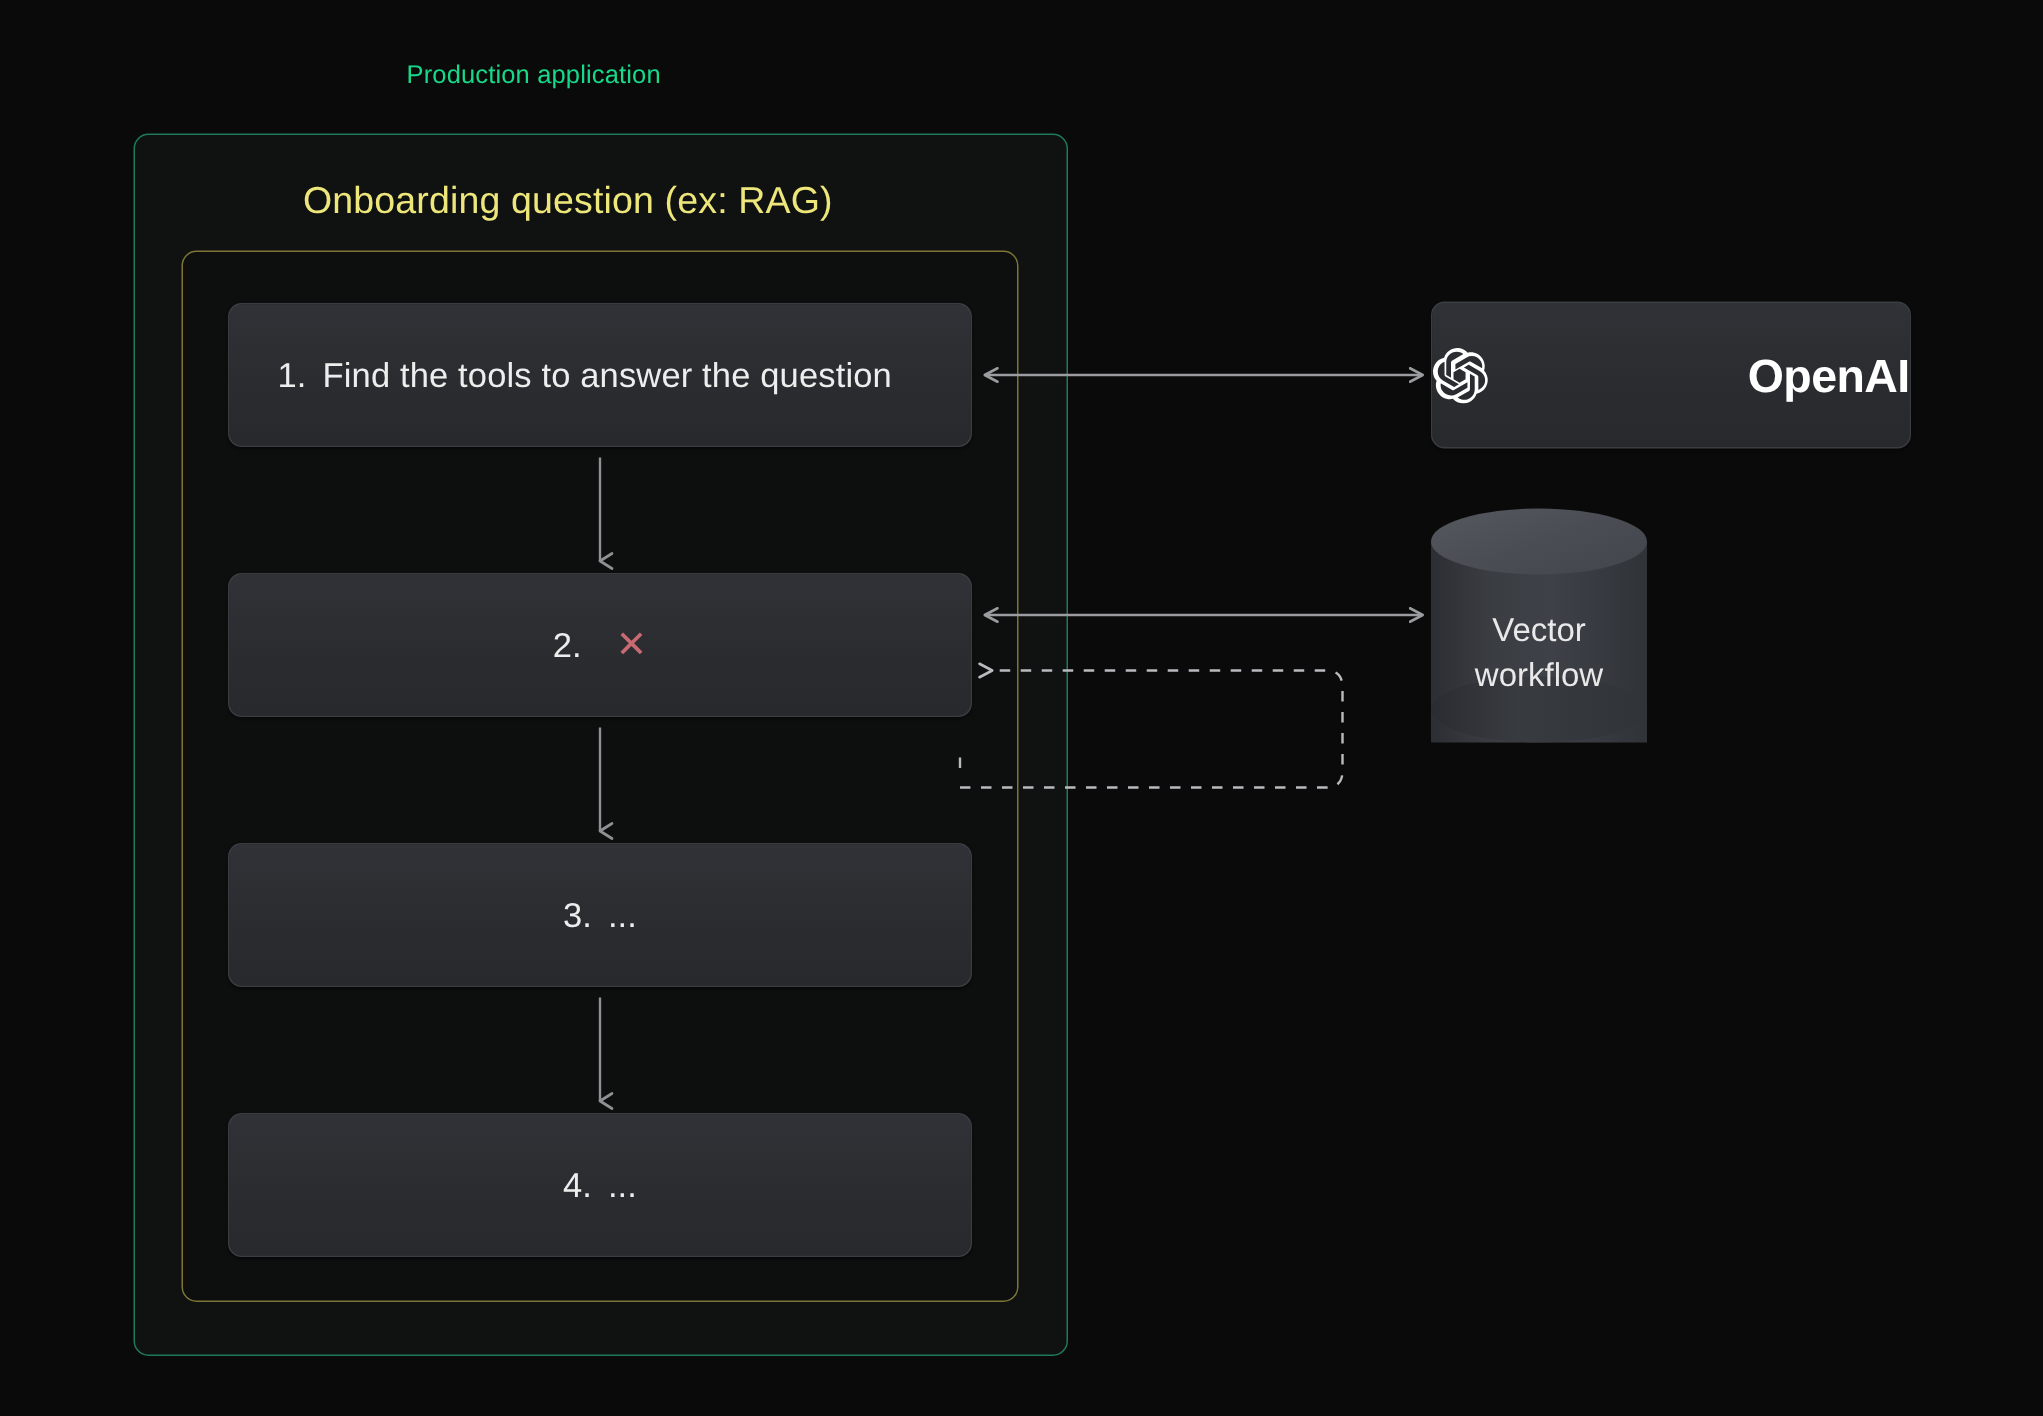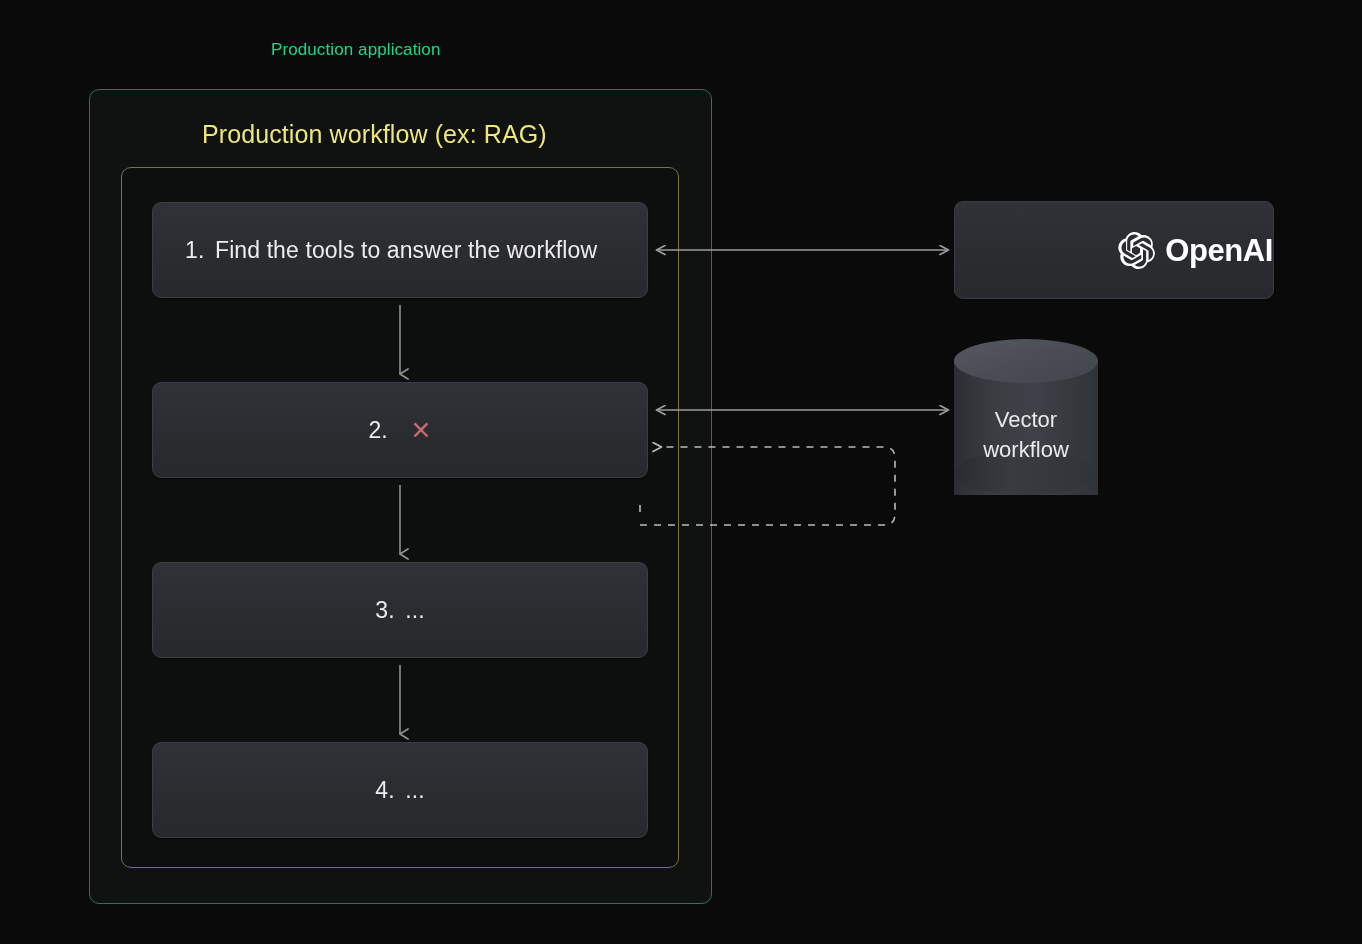--- a/index.html
+++ b/index.html
@@ -106,21 +106,21 @@
     left: 954px;
     top: 201px;
     width: 320px;
     height: 98px;
     box-sizing: border-box;
     border: 1px solid #3A3D42;
     border-radius: 9px;
     background: linear-gradient(180deg, #303237 0%, #2A2C30 55%, #27292D 100%);
     display: flex;
     align-items: center;
-    justify-content: flex-end;
+    justify-content: space-between;
     gap: 10px;
     box-shadow: 0 1px 2px rgba(0,0,0,0.45);
   }
   .openai-wordmark {
     color: #FFFFFF;
     font-size: 31px;
     font-weight: bold;
     letter-spacing: -0.4px;
     line-height: 1;
   }
@@ -178,26 +178,26 @@
   }
 </style>
 </head>
 <body>
 
 <div id="stage">
 
   <div class="prod-label">Production application</div>
   <div class="prod-box"></div>
 
-  <div class="wf-label">Production workflow (ex: RAG)</div>
+  <div class="wf-label">Onboarding question (ex: RAG)</div>
   <div class="wf-box"></div>
 
   <div class="step step-1">
     <span class="num">1.</span>
-    <span class="label">Find the tools to answer the workflow</span>
+    <span class="label">Find the tools to answer the question</span>
   </div>
 
   <div class="step step-2">
     <span class="num">2.</span>
     <span class="fail-x">✕</span>
   </div>
 
   <div class="step step-3">
     <span class="num">3.</span>
     <span class="label">...</span>

